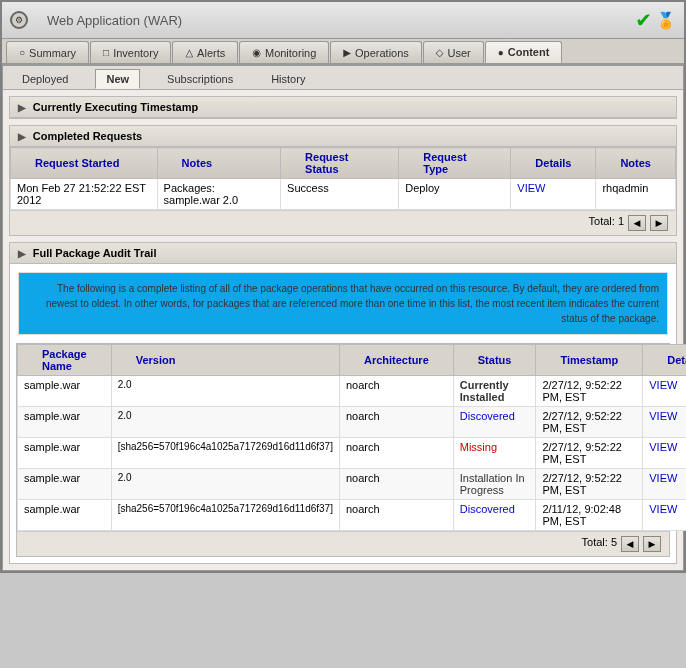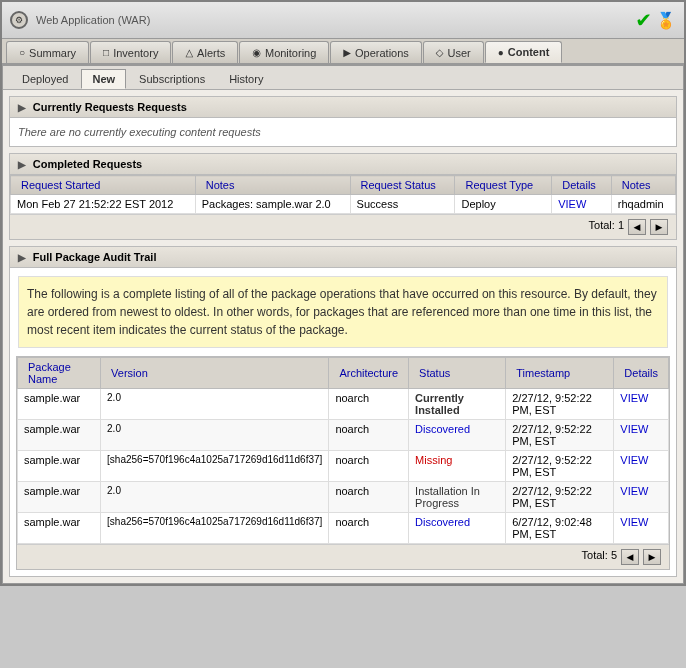--- a/index.html
+++ b/index.html
@@ -30,23 +30,23 @@
       display: inline-flex; align-items: center; justify-content: center;
       margin-right: 4px;
       font-size: 9px; color: #333;
     }
     .title-text {
       font-size: 16px;
       font-weight: bold;
       color: #000;
     }
     .title-sub {
-      font-size: 11px;
+      font-size: 13px;
       color: #555;
-      margin-left: 4px;
+      margin-left: 15px;
       font-weight: normal;
     }
     .title-actions {
       margin-left: auto;
       display: flex; align-items: center; gap: 4px;
     }
     .check-icon {
       color: #00aa00;
       font-size: 20px;
     }
@@ -83,21 +83,21 @@
     .content-area {
       background: #f0ede8;
       border: 1px solid #999;
       margin: 0;
     }
     .sub-tabs {
       display: flex;
       background: #e0ddd8;
       border-bottom: 1px solid #aaa;
       padding: 3px 8px 0 8px;
-      gap: 2px;
+      gap: 16px;
     }
     .sub-tab {
       padding: 3px 10px;
       cursor: pointer;
       font-size: 11px;
       color: #333;
       border: 1px solid transparent;
       border-bottom: none;
     }
     .sub-tab.active {
@@ -127,23 +127,23 @@
       font-size: 11px;
     }
     table {
       width: 100%;
       border-collapse: collapse;
       font-size: 11px;
     }
     th {
       background: linear-gradient(to bottom, #ddd8d0, #ccc8c0);
       border: 1px solid #bbb;
-      padding: 3px 10px;
+      padding: 3px 24px;
       color: #0000aa;
-      font-weight: normal;
+      font-weight: bold;
       text-align: left;
     }
     td {
       border: 1px solid #ddd;
       padding: 3px 6px;
       vertical-align: top;
     }
     tr:nth-child(even) td { background: #f8f8f8; }
     tr:nth-child(odd) td { background: #fff; }
     .link { color: #0000cc; cursor: pointer; text-decoration: none; }
@@ -161,25 +161,26 @@
       width: 18px; height: 16px;
       border: 1px solid #888;
       background: linear-gradient(to bottom, #e8e4dc, #d0ccc4);
       cursor: pointer;
       display: inline-flex; align-items: center; justify-content: center;
       font-size: 9px;
     }
     .description-box {
       margin: 8px;
       padding: 8px;
-      background: #fef9c3;
+      background: #0ea5e9;
       border: 1px solid #ddd;
-      font-size: 12px;
+      font-size: 10px;
       line-height: 1.5;
       color: #333;
+      text-align: right;
     }
     .audit-table-wrap {
       margin: 6px;
       border: 1px solid #bbb;
     }
     .audit-table-wrap table th {
       background: #d8d4cc;
     }
     .expand-arrow {
       font-size: 10px; color: #555; margin-right: 4px;
@@ -243,24 +244,21 @@
         <span>Subscriptions</span>
       </div>
       <div class="sub-tab">
         <span>History</span>
       </div>
     </div>
 
     <div class="section">
       <div class="section-header">
         <span class="expand-arrow">▶</span>
-        <span>Currently Requests Requests</span>
-      </div>
-      <div class="section-body">
-        <span class="italic-text">There are no currently executing content requests</span>
+        <span>Currently Executing Timestamp</span>
       </div>
     </div>
 
     <div class="section">
       <div class="section-header">
         <span class="expand-arrow">▶</span>
         <span>Completed Requests</span>
       </div>
       <div>
         <table>
@@ -342,21 +340,21 @@
     <td>noarch</td>
     <td style="color:#333;margin-top:13px;">Installation In Progress</td>
     <td>2/27/12, 9:52:22 PM, EST</td>
     <td><a class="link">VIEW</a></td>
   </tr>
               <tr style="background: rgb(255, 255, 255);">
     <td>sample.war</td>
     <td style="font-size:10px;">[sha256=570f196c4a1025a717269d16d11d6f37]</td>
     <td>noarch</td>
     <td style="color:#0000cc;">Discovered</td>
-    <td>6/27/12, 9:02:48 PM, EST</td>
+    <td>2/11/12, 9:02:48 PM, EST</td>
     <td><a class="link">VIEW</a></td>
   </tr>
             </tbody>
         </table>
         <div class="pagination">
           <span>Total: 5</span>
           <button class="page-btn">◀</button>
           <button class="page-btn">▶</button>
         </div>
       </div>

